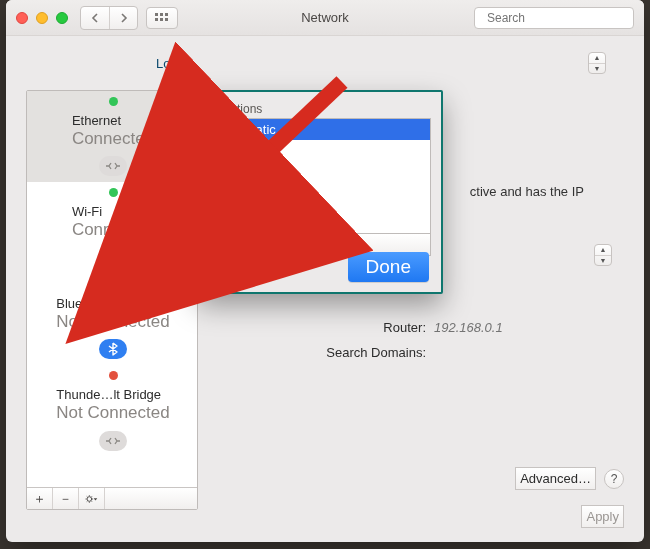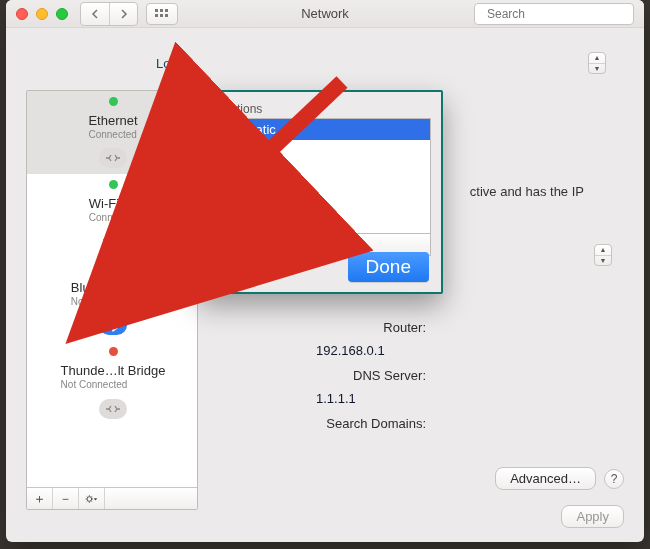--- a/index.html
+++ b/index.html
@@ -12,21 +12,21 @@
     overflow: hidden;
   }
   .window {
     position: absolute; left: 6px; top: 0; width: 638px; height: 542px;
     background: #eceaea;
     border-radius: 6px;
     box-shadow: 0 10px 30px rgba(0,0,0,.35);
   }
   
   .titlebar {
-    height: 28px;
+    height: 36px;
     display: flex; align-items: center;
     padding: 0 10px;
     border-bottom: 1px solid #d9d5d3;
     background: linear-gradient(#efedec, #e5e2e1);
     border-radius: 6px 6px 0 0;
     position: relative;
   }
   .traffic { display: flex; gap: 8px; }
   .traffic span { width: 12px; height: 12px; border-radius: 50%; display: inline-block; }
   .tf-close { background:#ff5f56; border:1px solid #e14640; }
@@ -83,55 +83,55 @@
   .sidebar {
     position:absolute; left:20px; top:48px; width:172px; height:420px;
     border:1px solid #bfbbb9; background:#fff; border-radius:2px;
   }
   .svc { display:flex; align-items:center; padding:6px 8px 6px 10px; gap:8px;flex-direction:column; }
   .svc.sel { background:#e3e1df; }
   .dot { width:9px; height:9px; border-radius:50%; flex-shrink:0; }
   .dot.green{ background:#33c558;} .dot.red{ background:#e3513e;}
   .svc .txt { flex:1; line-height:1.15; }
   .svc .name { color:#2c2c2c; }
-  .svc .status { font-size:10px; color:#8a8683; }
+  .svc .status { font-size:17px; color:#8a8683; }
   .svc .pill { width:28px; height:20px; border-radius:10px; display:flex; align-items:center; justify-content:center; flex-shrink:0;}
   .pill.gray{ background:#dedbda; color:#8b8884;}
   .pill.blue{ background:#2f7ff1; color:#fff;}
   .toolbar-bottom {
     position:absolute; left:0; right:0; bottom:0; height:22px;
     border-top:1px solid #c9c5c3; background:linear-gradient(#fff,#f1efee);
     display:flex; align-items:stretch;
   }
   .toolbar-bottom button{
     width:26px; border:0; border-right:1px solid #d6d2d0;
     background:transparent; color:#4a4745;
     display:flex; align-items:center; justify-content:center; font-size:13px;
   }
 
   .main {
     position:absolute; left:200px; right:20px; top:48px; bottom:48px;
   }
   .main .hint { position:absolute; right:40px; top:94px; color:#333; }
   .detail-rows { position:absolute; left:110px; top:230px; }
-  .detail-rows .row{ display:flex; gap:8px; margin-bottom:10px;flex-direction:column; }
+  .detail-rows .row{ display:flex; gap:8px; margin-bottom:10px; }
   .detail-rows .lbl{ width:110px; text-align:right; color:#2c2c2c; }
-  .detail-rows .val{ color:#0f172a; }
+  .detail-rows .val{ color:#737373;font-style:italic; }
   .svc-stepper {
     position:absolute; right:12px; top:154px;
     width:18px; height:22px; border:1px solid #c7c3c1; border-radius:4px;
     background:linear-gradient(#fff,#efedec);
     display:flex; flex-direction:column;
   }
   .svc-stepper div{ flex:1; display:flex;align-items:center;justify-content:center;font-size:7px;color:#555;}
   .svc-stepper div+div{border-top:1px solid #d6d2d0;}
 
   .adv-row { position:absolute; right:20px; bottom:52px; display:flex; align-items:center; gap:8px; }
   .btn {
-    padding: 3px 14px; border:1px solid #c7c3c1; border-radius:8px;
+    padding: 3px 4px; border:1px solid #c7c3c1; border-radius:0;
     background:linear-gradient(#fff,#f1efee); color:#2c2c2c; font-size:13px;margin-left:23px;
   }
   .btn.disabled{ color:#9a9693; }
   .help {
     width:20px;height:20px;border:1px solid #c7c3c1;border-radius:50%;
     display:inline-flex;align-items:center;justify-content:center;
     background:linear-gradient(#fff,#f1efee); font-size:12px;color:#555;
   }
   .footer-btns{ position:absolute; right:20px; bottom:14px; display:flex; gap:10px;}
 
@@ -305,24 +305,20 @@
       <div class="svc-stepper">
         <div>▲</div>
         <div>▼</div>
       </div>
       <div class="detail-rows">
         <div class="row">
           <div class="lbl">Router:</div>
           <div class="val">192.168.0.1</div>
         </div>
         <div class="row">
-          <div class="lbl">DNS Server:</div>
-          <div class="val">1.1.1.1</div>
-        </div>
-        <div class="row">
           <div class="lbl">Search Domains:</div>
           <div class="val"></div>
         </div>
       </div>
     </div>
 
     <div class="adv-row">
       <button class="btn">Advanced…</button>
       <span class="help">?</span>
     </div>

